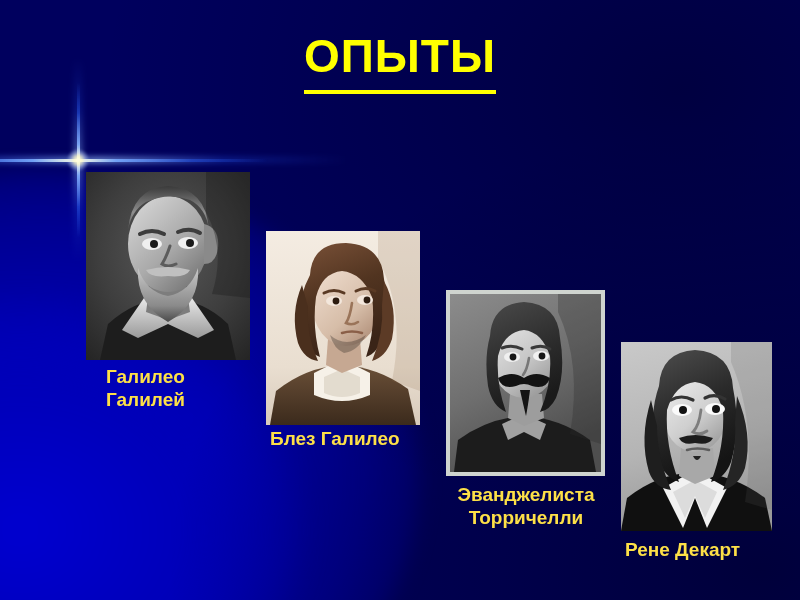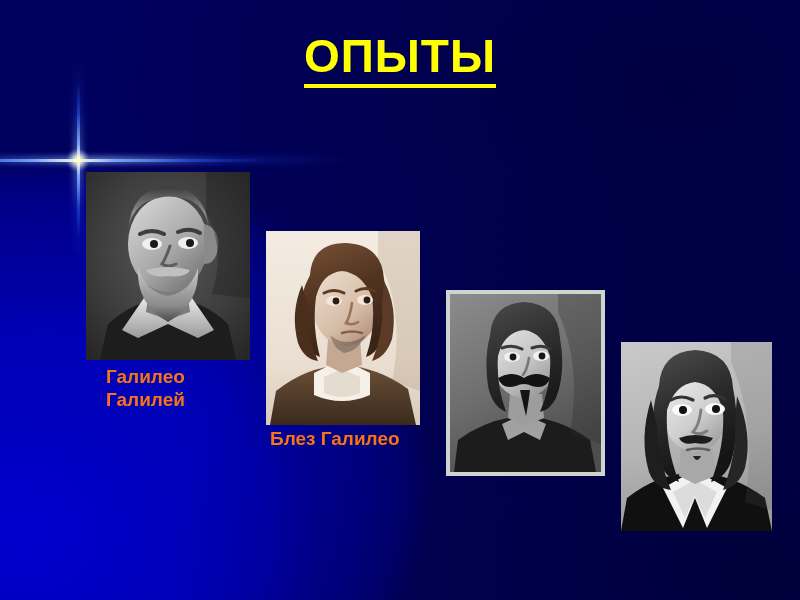--- a/index.html
+++ b/index.html
@@ -149,36 +149,36 @@
     text-align: center;
     color: #ffff00;
     font-size: 46px;
     font-weight: bold;
     letter-spacing: 1px;
     line-height: 52px;
   }
   .title span {
     display: inline-block;
     border-bottom: 4px solid #ffff00;
-    padding-bottom: 2px;
+    padding-bottom: 8px;
   }
 
   
   .portrait {
     position: absolute;
     overflow: hidden;
   }
   .portrait svg { display: block; width: 100%; height: 100%; }
 
   .frame-light { border: 4px solid #cfd4cf; box-sizing: border-box; }
 
   
   .caption {
     position: absolute;
-    color: #f97316;
+    color: #fde047;
     font-weight: bold;
     font-size: 19px;
     line-height: 23px;
     white-space: pre-line;
   }
   .cap-left   { text-align: left; }
   .cap-center { text-align: center; }
 </style>
 </head>
 <body>
@@ -364,20 +364,22 @@
 
       <path d="M79 64 Q77 76 73 81" stroke="#777" stroke-width="2.6" fill="none" stroke-linecap="round"></path>
 
       <path d="M48 84 Q62 76 74 84 Q86 76 100 84 Q96 96 82 92 Q74 88 66 92 Q52 96 48 84 Z" fill="#131313"></path>
 
       <path d="M70 96 Q74 114 76 122 Q78 112 80 96 Z" fill="#141414"></path>
 
       <path d="M108 18 Q132 70 120 140 L151 150 L151 0 L108 0 Z" fill="#2a2a2a" opacity="0.3"></path>
     </svg>
   </div>
+  <div class="caption cap-center" style="left:430px; top:483px; width:192px;">Эванджелиста
+Торричелли</div>
 
   <div class="portrait" style="left:621px; top:342px; width:151px; height:189px;">
     <svg viewBox="0 0 151 189" preserveAspectRatio="none" aria-hidden="true">
       <defs>
         <linearGradient id="dBg" x1="0" y1="0" x2="0.2" y2="1">
           <stop offset="0%" stop-color="#c9c9c9"></stop>
           <stop offset="60%" stop-color="#b4b4b4"></stop>
           <stop offset="100%" stop-color="#9a9a9a"></stop>
         </linearGradient>
         <linearGradient id="dHair" x1="0" y1="0" x2="0.3" y2="1">
@@ -419,14 +421,15 @@
       <path d="M80 68 Q78 84 72 90 Q79 94 86 89" stroke="#7d7d7d" stroke-width="2.8" fill="none" stroke-linecap="round"></path>
 
       <path d="M58 96 Q74 90 92 96 Q88 104 74 101 Q62 104 58 96 Z" fill="#1c1c1c"></path>
 
       <path d="M66 108 Q76 105 88 108" stroke="#5c5c5c" stroke-width="2.6" fill="none" stroke-linecap="round"></path>
       <path d="M72 114 Q76 122 80 114 Z" fill="#222"></path>
 
       <path d="M110 20 Q136 80 124 160 L151 168 L151 0 L110 0 Z" fill="#5a5a5a" opacity="0.18"></path>
     </svg>
   </div>
+  <div class="caption cap-left" style="left:625px; top:538px; width:170px;">Рене Декарт</div>
 
 </div>
 
 </body></html>

